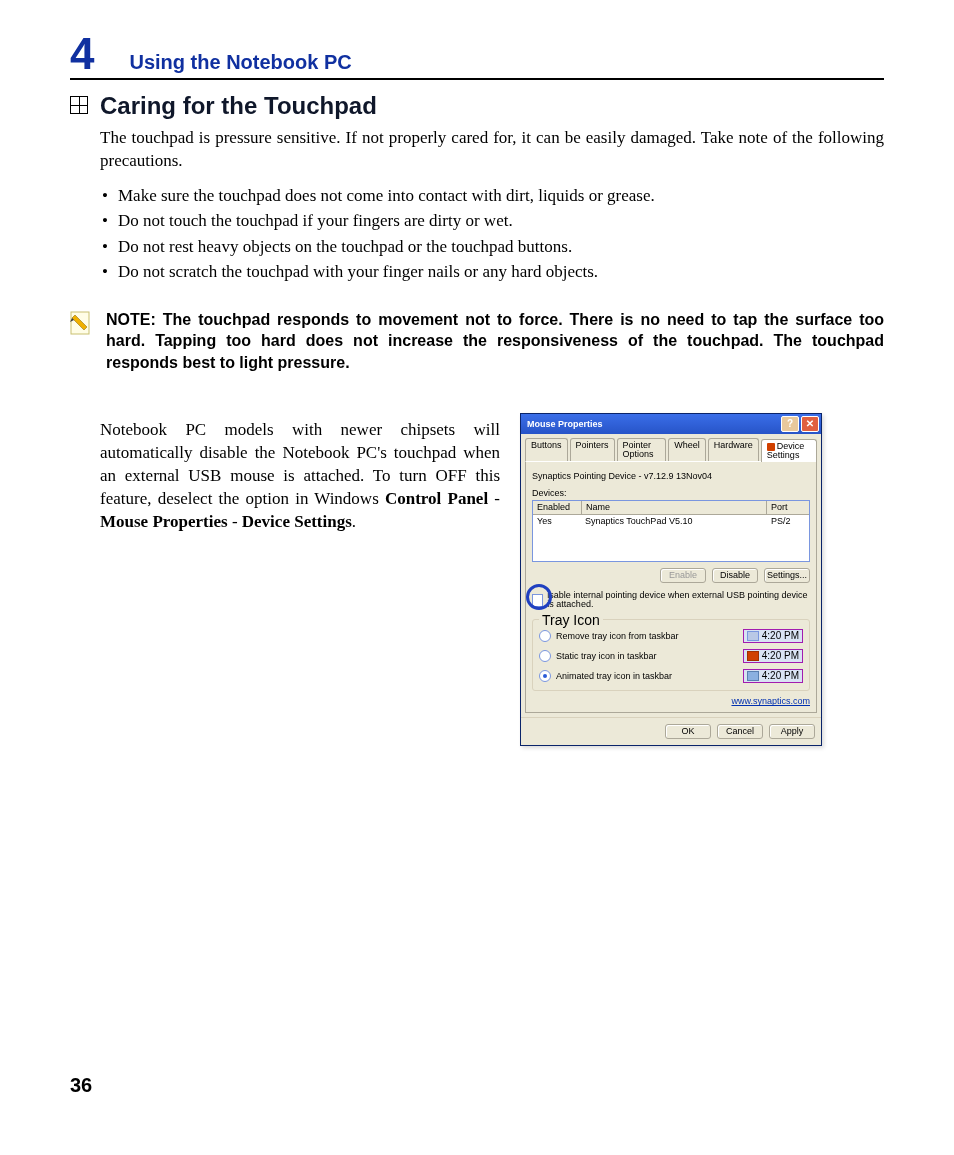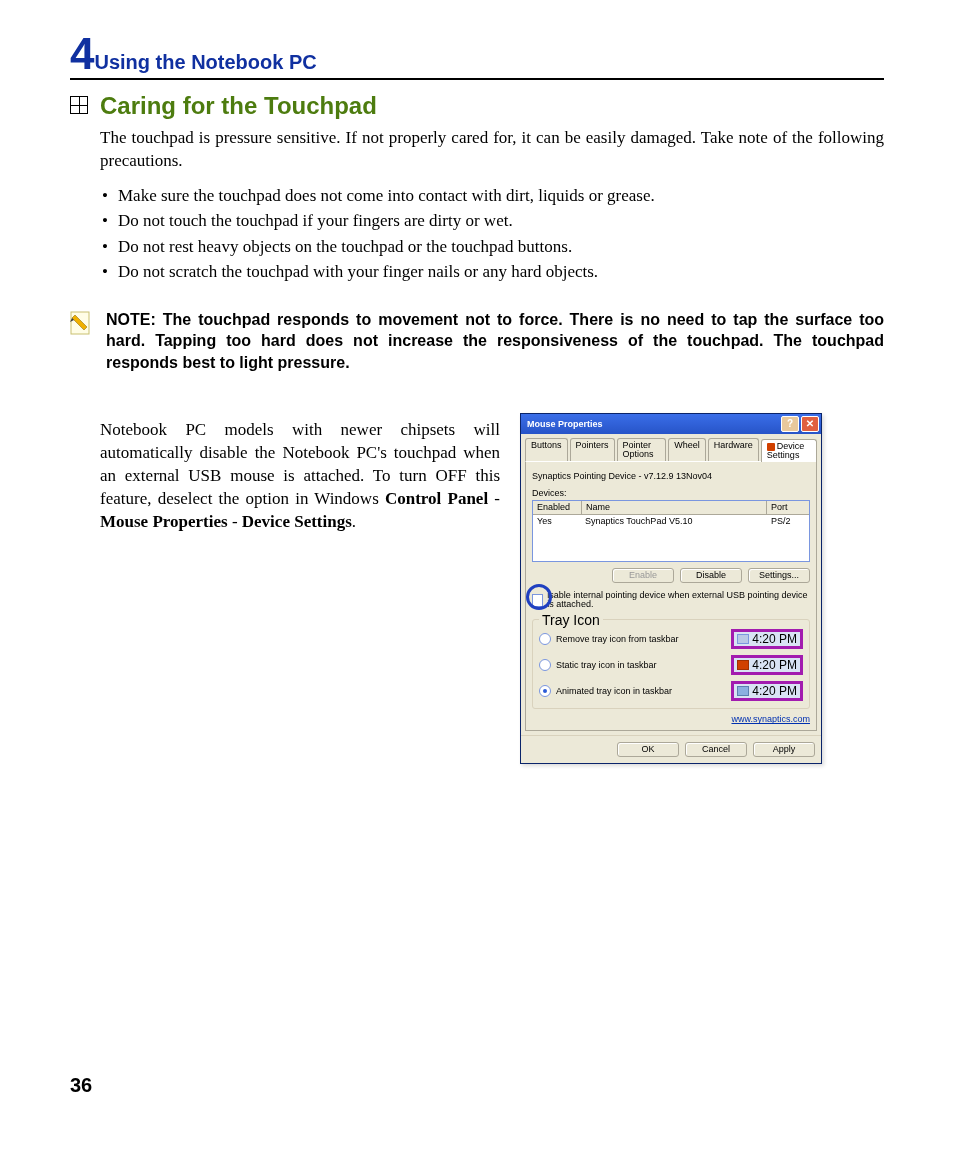--- a/index.html
+++ b/index.html
@@ -1,22 +1,22 @@
 <!DOCTYPE html>
 <html><head>
 <meta charset="utf-8">
 <style>
   html,body{margin:0;padding:0;background:#fff;font-family:"Times New Roman",Times,serif;color:#000}
   .page{width:954px;height:1155px;box-sizing:border-box;padding:32px 70px 30px 70px;position:relative}
   .chap-head{display:flex;align-items:baseline;border-bottom:2px solid #000;padding-bottom:0}
   .chap-num{font:700 44px/1 Arial,Helvetica,sans-serif;color:#1030a0}
-  .chap-title{font:700 20px/1 Arial,Helvetica,sans-serif;color:#1030a0;margin-left:0;padding-bottom:6px}
+  .chap-title{font:700 20px/1 Arial,Helvetica,sans-serif;color:#1030a0;margin-left:35px;padding-bottom:6px}
   .sec-row{display:flex;align-items:flex-start;margin-top:12px}
   .sec-icon{flex:0 0 22px;margin-top:4px}
-  .sec-title{font:700 24px/1.2 Arial,Helvetica,sans-serif;color:#4d7c0f;margin-left:8px}
+  .sec-title{font:700 24px/1.2 Arial,Helvetica,sans-serif;color:#0f172a;margin-left:8px}
   .body-text{font:400 17px/1.35 "Times New Roman",serif;margin:6px 0 10px 30px;text-align:justify}
   ul.bul{margin:0 0 10px 30px;padding:0;list-style:none}
   ul.bul li{font:400 17px/1.5 "Times New Roman",serif;padding-left:18px;position:relative}
   ul.bul li::before{content:"•";position:absolute;left:2px}
   .note-row{display:flex;margin:24px 0 6px 0}
   .note-icon{flex:0 0 26px;margin-top:2px}
   .note-text{font:700 16px/1.35 Arial,Helvetica,sans-serif;margin-left:10px;text-align:justify}
   .two-col{display:flex;margin-top:40px}
   .col-left{flex:0 0 430px}
   .col-left .sec-title{font-size:23px}
@@ -37,31 +37,31 @@
   .driver{padding:4px 0 8px 0;font-size:9px}
   .grp-lbl{font-size:9px;margin-bottom:2px}
   .grid{background:#fff;border:1px solid #7a96df;height:60px}
   .grid-head{display:flex;background:#ece9d8;border-bottom:1px solid #aca899;font-size:9px}
   .gh{padding:2px 4px;border-right:1px solid #aca899}
   .gh.en{flex:0 0 40px}.gh.nm{flex:1}.gh.pt{flex:0 0 34px;border-right:none}
   .grid-row{display:flex;font-size:9px}
   .gc{padding:2px 4px}
   .gc.en{flex:0 0 40px}.gc.nm{flex:1}.gc.pt{flex:0 0 34px}
   .btnrow{display:flex;justify-content:flex-end;gap:6px;margin-top:6px}
-  .btn{background:#ece9d8;border:1px solid #aca899;border-radius:3px;padding:2px 8px;font-size:9px;min-width:44px;text-align:center;box-shadow:inset 1px 1px 0 #fff}
+  .btn{background:#ece9d8;border:1px solid #aca899;border-radius:3px;padding:2px 0;font-size:9px;min-width:44px;text-align:center;box-shadow:inset 1px 1px 0 #fff}
   .btn.dis{color:#999}
   .chk-row{display:flex;align-items:center;margin-top:8px;font-size:9px;position:relative}
   .circle{position:absolute;left:-6px;top:-7px;width:20px;height:20px;border:3px solid #2040c0;border-radius:50%}
   .chk{width:11px;height:11px;border:1px solid #7a96df;background:#fff;margin-right:4px}
   .fieldset{border:1px solid #d9d2bd;border-radius:3px;margin-top:10px;padding:6px 6px 4px 6px;position:relative}
   .fieldset .legend{position:absolute;top:-7px;left:6px;background:#ece9d8;padding:0 3px;font-size:14px}
   .radio-row{display:flex;align-items:center;padding:3px 0;font-size:9px}
   .radio{width:10px;height:10px;border:1px solid #7a96df;border-radius:50%;background:#fff;margin-right:5px;display:flex;align-items:center;justify-content:center}
   .radio .dot2{width:4px;height:4px;background:#2b5bd7;border-radius:50%}
-  .time-chip{margin-left:auto;display:flex;align-items:center;background:#d9e3f4;border:3px solid #a21caf;padding:1px 3px;font-size:12px}
+  .time-chip{margin-left:auto;display:flex;align-items:center;background:#d9e3f4;border:1px solid #a21caf;padding:1px 3px;font-size:10px}
   .ti{width:10px;height:8px;margin-right:3px;background:#b9c8e6;border:1px solid #7a96df}
   .ti.red{background:#d04000;border-color:#a03000}
   .ti.pc{background:#8bb0e0;border-color:#5a80b0}
   .link{text-align:right;color:#0030b0;text-decoration:underline;font-size:9px;margin-top:6px}
   .dlg-foot{display:flex;justify-content:flex-end;gap:6px;padding:6px;border-top:1px solid #d9d2bd}
   .square-icon{display:inline-block;width:16px;height:16px;border:1px solid #000;position:relative}
   .square-icon::before,.square-icon::after{content:"";position:absolute;background:#000}
   .square-icon::before{left:50%;top:0;width:1px;height:100%}
   .square-icon::after{top:50%;left:0;height:1px;width:100%}
   .pencil-icon svg{display:block}

